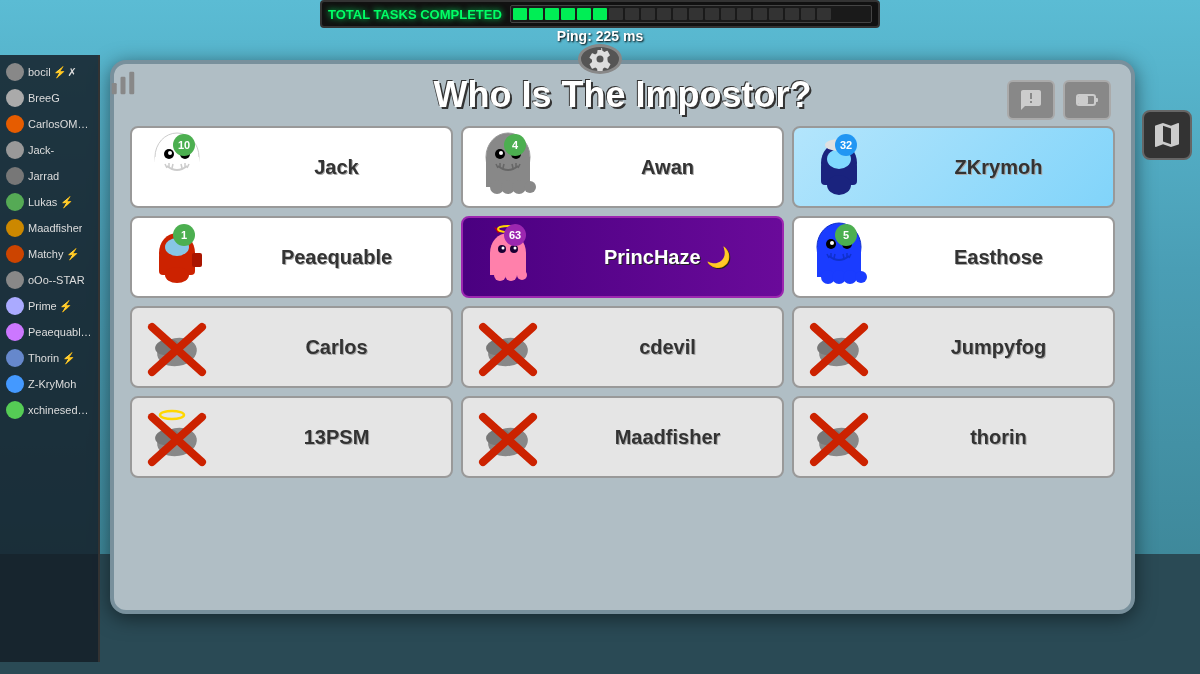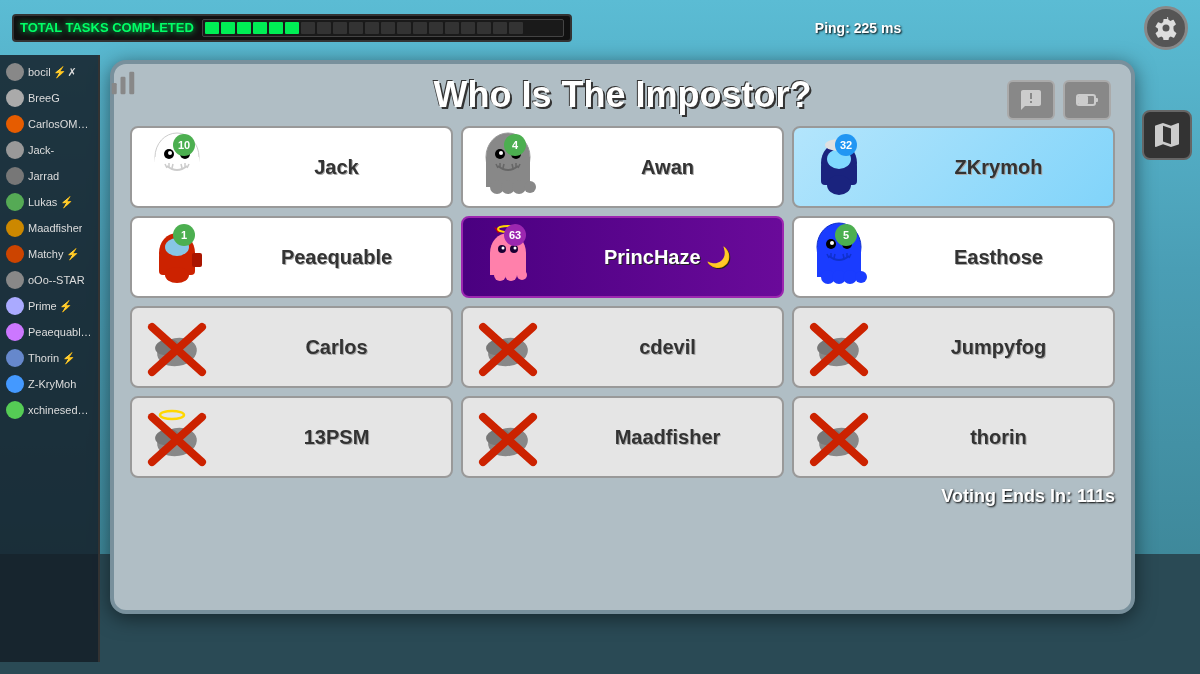--- a/index.html
+++ b/index.html
@@ -34,20 +34,21 @@
       position: absolute;
       top: 0;
       left: 0;
       right: 0;
       height: 55px;
       display: flex;
       align-items: center;
       justify-content: space-between;
       padding: 0 12px;
       z-index: 10;
+      flex-direction: column;
     }
 
     .task-bar-container {
       display: flex;
       align-items: center;
       background: #111;
       border: 2px solid #333;
       border-radius: 4px;
       padding: 3px 6px;
       width: 560px;
@@ -701,14 +702,13 @@
           </svg>
         </div>
       </div>
       <div class="player-name-area">
         <span class="player-name-text">thorin</span>
       </div>
     </div>
 
   </div>
 
-  <div class="voting-timer">Voting Ends In: 111s</div>
 </div>
 
 </body></html>

